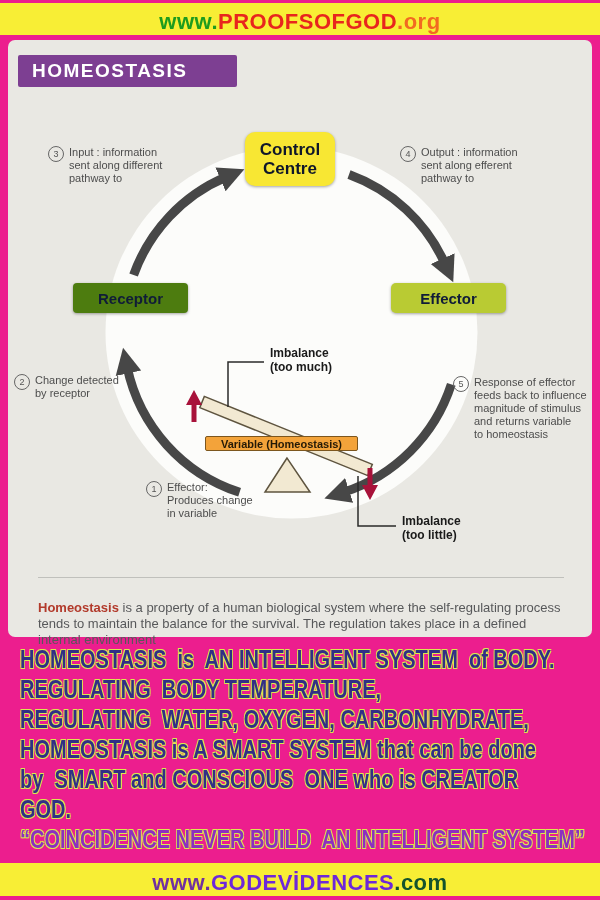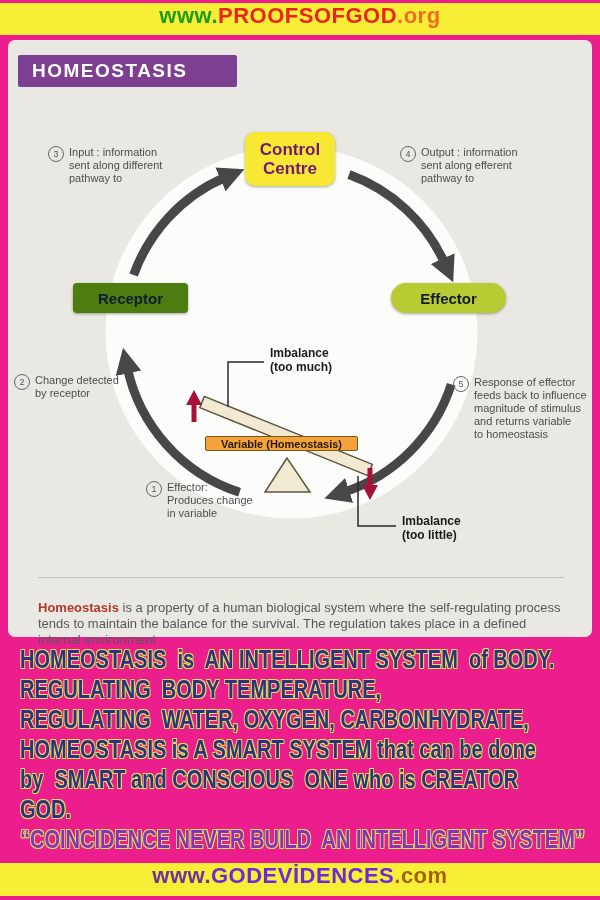--- a/index.html
+++ b/index.html
@@ -3,57 +3,57 @@
 <meta charset="utf-8">
 <style>
   html,body{margin:0;padding:0;}
   body{
     width:600px;height:900px;position:relative;overflow:hidden;
     background:#ec1e8e;
     font-family:"Liberation Sans", sans-serif;
   }
   .banner{
     position:absolute;left:0;width:600px;height:32px;background:#f8ee35;
-    display:flex;align-items:flex-start;justify-content:center;
+    display:flex;align-items:flex-end;justify-content:center;
     font-weight:bold;font-size:22px;letter-spacing:0.5px;
   }
   .banner-top{top:3px;}
   .banner-bottom{top:863px;height:33px;}
   .t-www{color:#1e9c1e;} .t-name{color:#e8251d;} .t-tld{color:#f26a21;}
-  .b-www{color:#7030a0;} .b-name{color:#6d28d9;} .b-tld{color:#a16207;}
+  .b-www{color:#7030a0;} .b-name{color:#6d28d9;} .b-tld{color:#14532d;}
 
   .card{
     position:absolute;left:8px;top:40px;width:584px;height:597px;
     background:#e9e8e3;border-radius:7px;
   }
   .header{
     position:absolute;left:10px;top:15px;width:219px;height:32px;
     background:#7d3f92;color:#ffffff;font-size:19px;font-weight:bold;
     letter-spacing:1.5px;display:flex;align-items:center;padding-left:14px;
     box-sizing:border-box;border-radius:2px;z-index:3;
   }
   .diagram-svg{position:absolute;left:0;top:0;width:584px;height:597px;z-index:1;}
 
   .node{
     position:absolute;display:flex;align-items:center;justify-content:center;
     font-weight:bold;z-index:2;text-align:center;
   }
   .control-centre{
     left:237px;top:92px;width:90px;height:54px;background:#f8e733;
-    border-radius:10px;font-size:17px;line-height:19px;color:#701a75;
+    border-radius:10px;font-size:17px;line-height:19px;color:#0f172a;
     white-space:pre-line;box-shadow:0 1px 3px rgba(0,0,0,0.35);
   }
   .receptor{
     left:65px;top:243px;width:115px;height:30px;background:#4d7c0f;
     border-radius:4px;font-size:15px;color:#101c38;
     box-shadow:0 1px 3px rgba(0,0,0,0.35);
   }
   .effector{
     left:383px;top:243px;width:115px;height:30px;background:#b9cb33;
-    border-radius:15px;font-size:15px;color:#101c38;
+    border-radius:5px;font-size:15px;color:#101c38;
     box-shadow:0 1px 3px rgba(0,0,0,0.35);
   }
 
   .ann{
     position:absolute;display:flex;gap:5px;align-items:flex-start;
     color:#4d4d4d;font-size:11px;line-height:13px;z-index:2;
   }
   .ann .num{
     flex:0 0 auto;width:14px;height:14px;border:1px solid #666;border-radius:50%;
     display:flex;align-items:center;justify-content:center;font-size:9px;color:#555;

